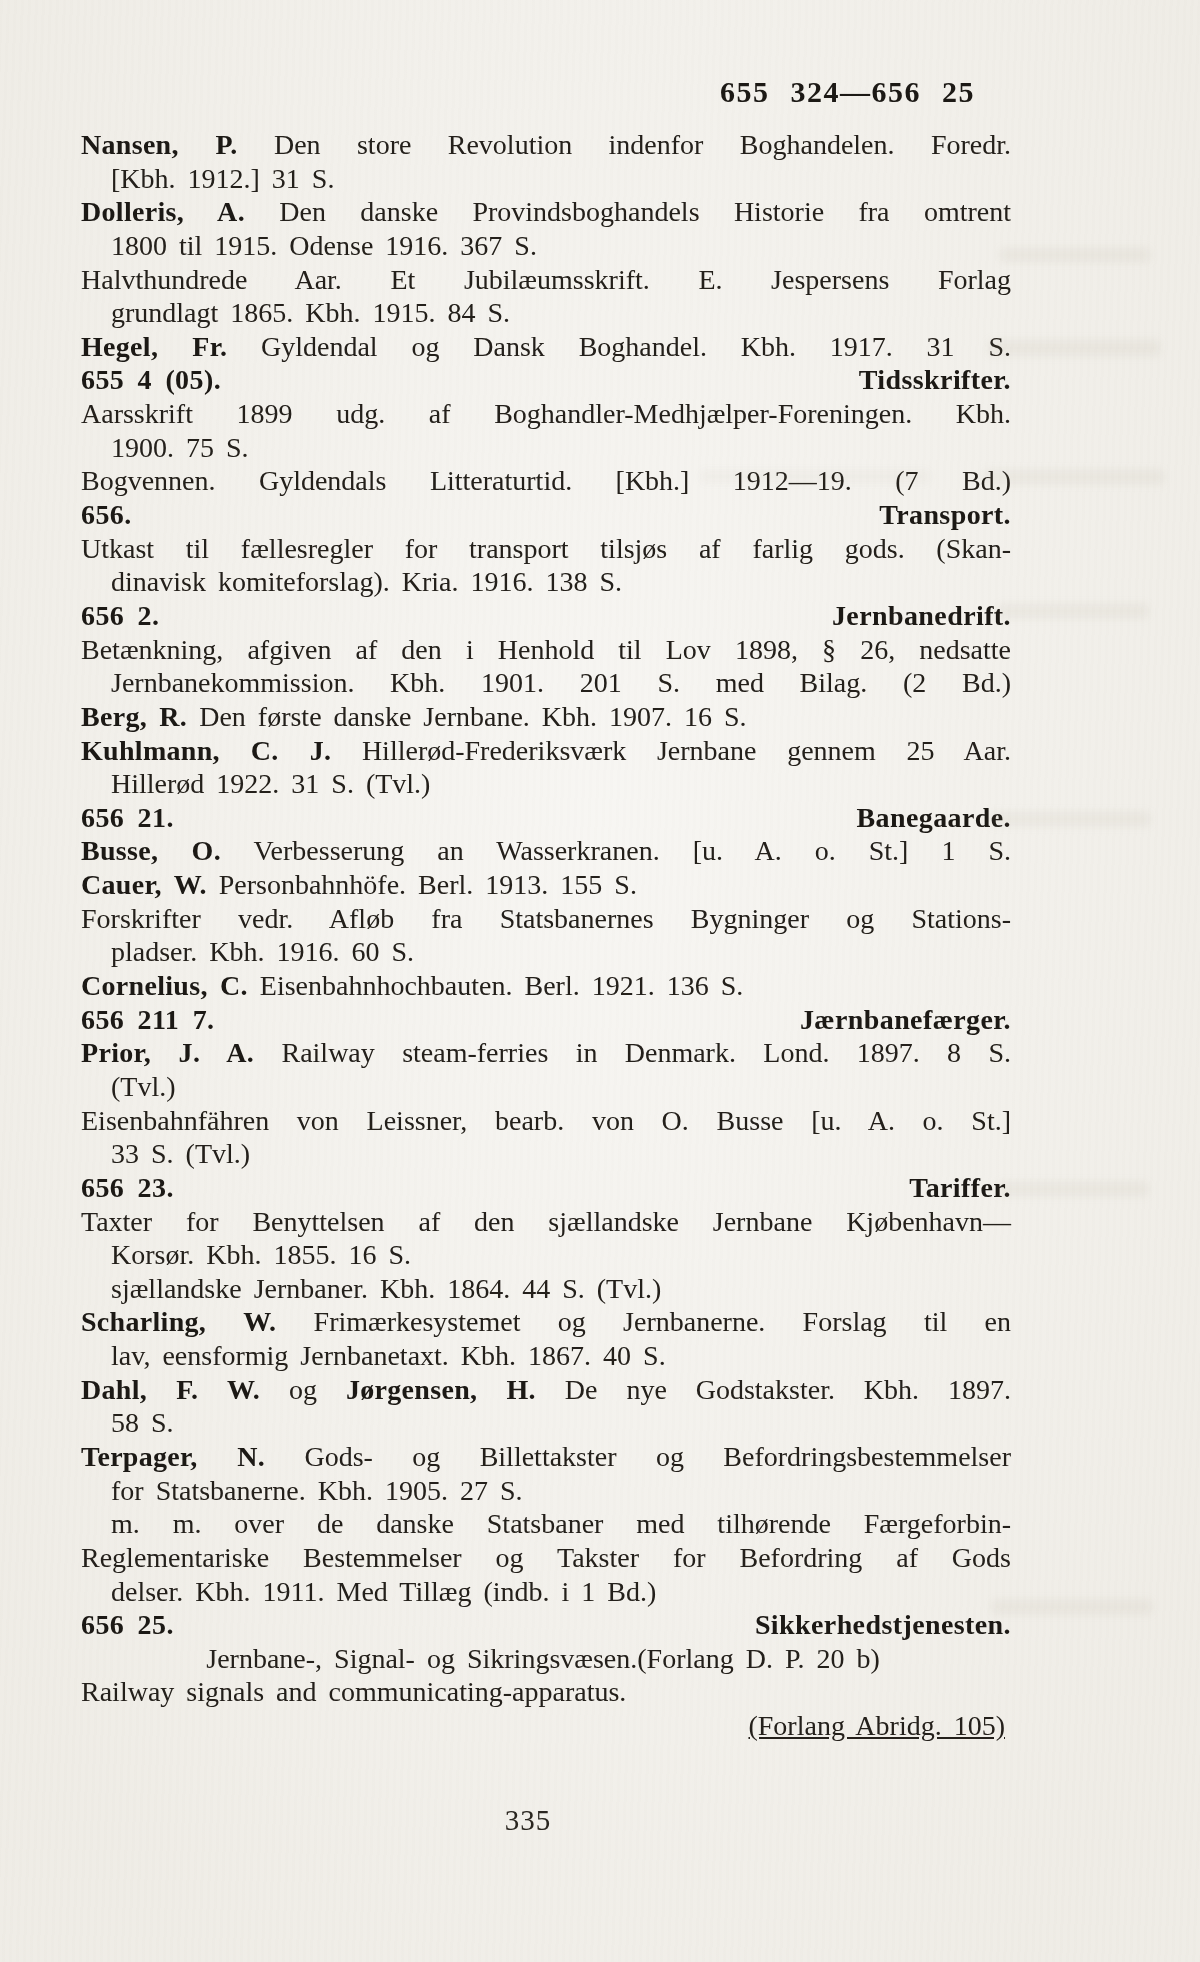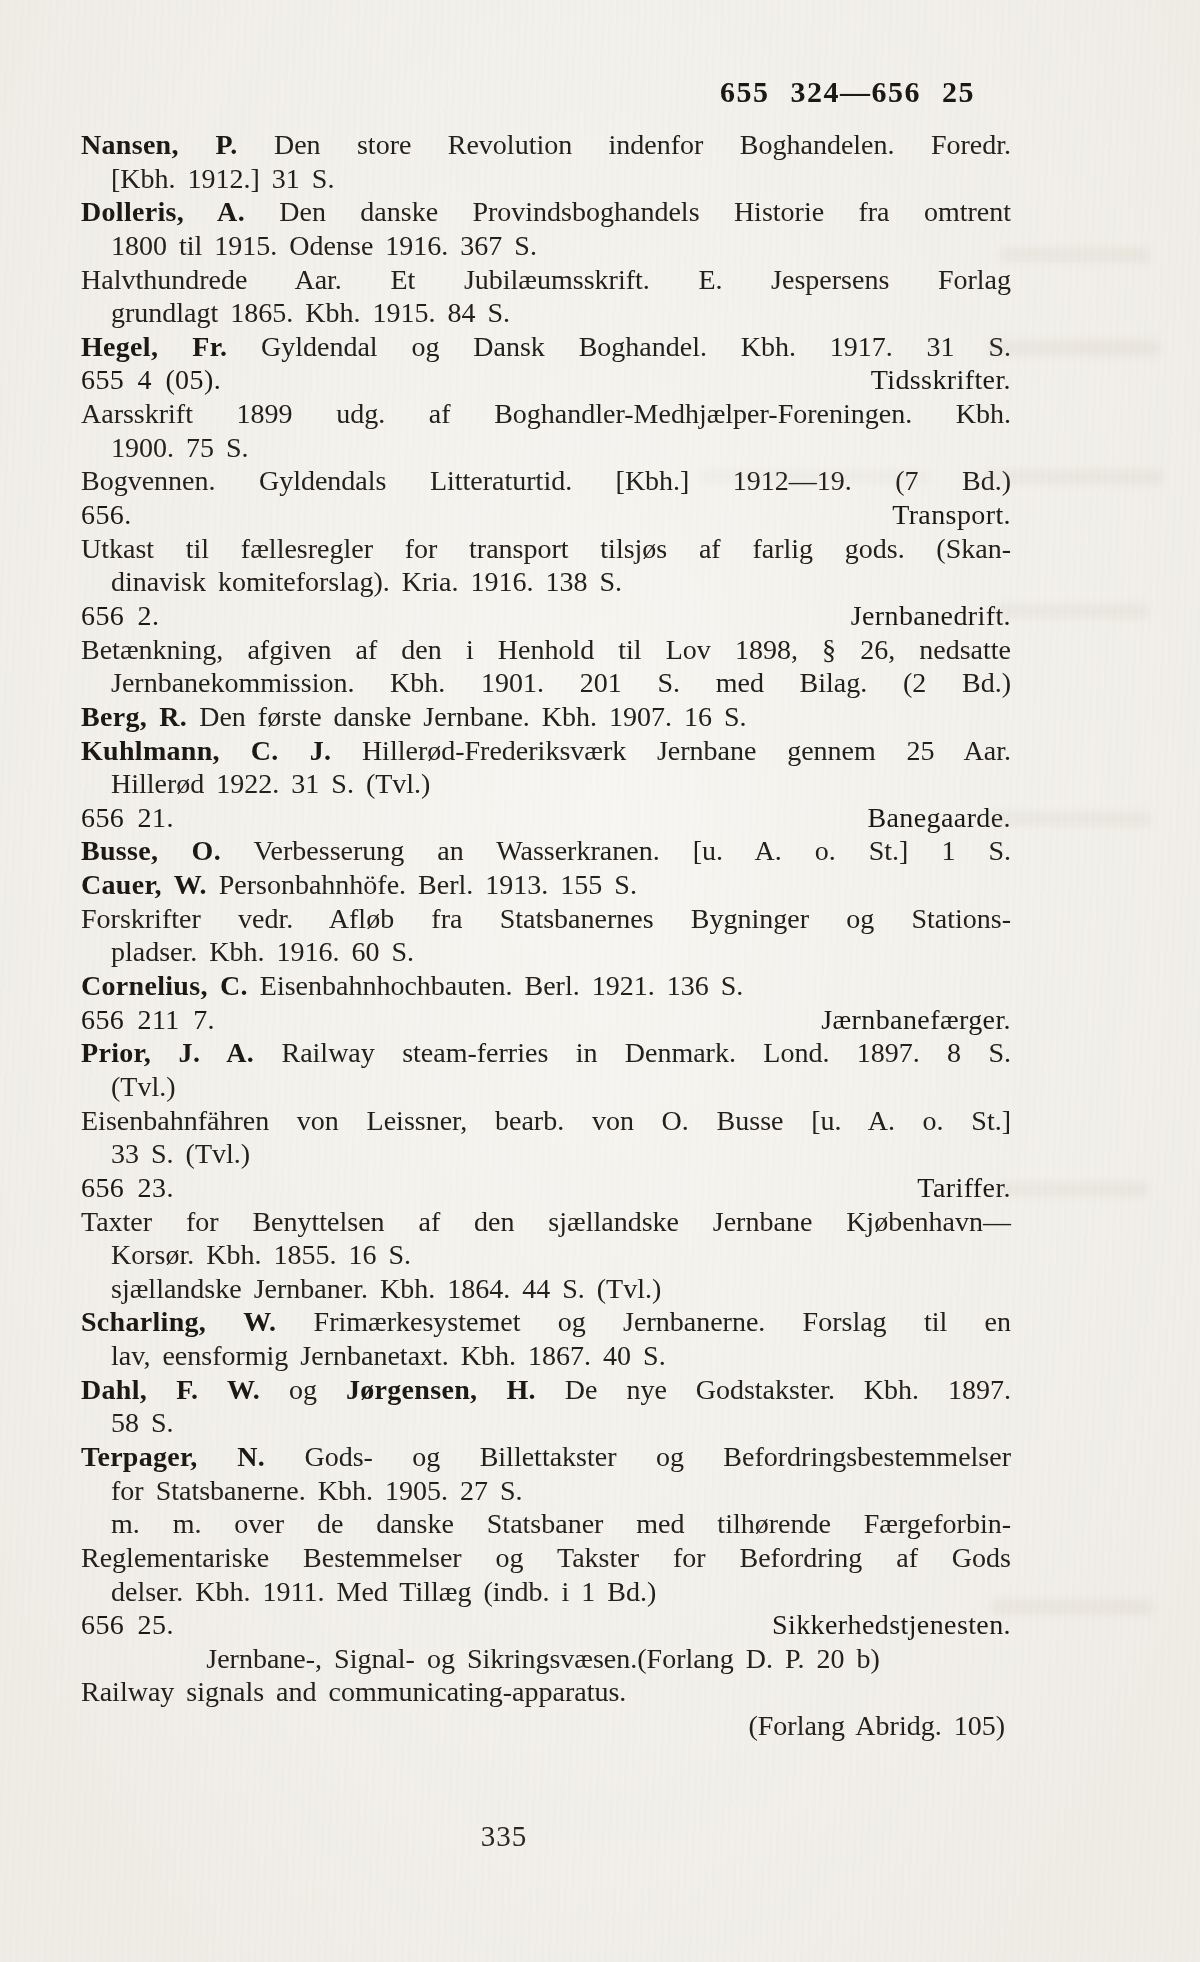--- a/index.html
+++ b/index.html
@@ -38,31 +38,30 @@
   .line.indent{padding-left:30px;}
   .line.just{
     white-space:normal;
     text-align:justify;
     text-align-last:justify;
     text-justify:inter-word;
     word-spacing:0;
   }
   .line.section{
     display:flex;justify-content:space-between;
-    font-weight:normal;color:#1c1915;
+    font-weight:bold;color:#1c1915;
     word-spacing:6px;letter-spacing:0.4px;
   }
   .line.split{display:flex;justify-content:center;}
   .line.split .ref-note{padding-right:6px;}
-  .line.ralign{text-align:right;padding-right:6px;}
+  .line.ralign{text-align:right;padding-right:6px;text-decoration:underline;}
   .pagenum{
-    position:absolute;left:39px;top:1804px;width:930px;
+    position:absolute;left:63px;top:1804px;width:930px;
     text-align:center;font-size:29px;letter-spacing:1px;
     color:#2a2620;
-    margin-top:16px;
   }
   .ghost{
     position:absolute;
     background:rgba(150,142,124,0.09);
     filter:blur(4px);
     border-radius:4px;
     pointer-events:none;
   }
 </style>
 </head>

